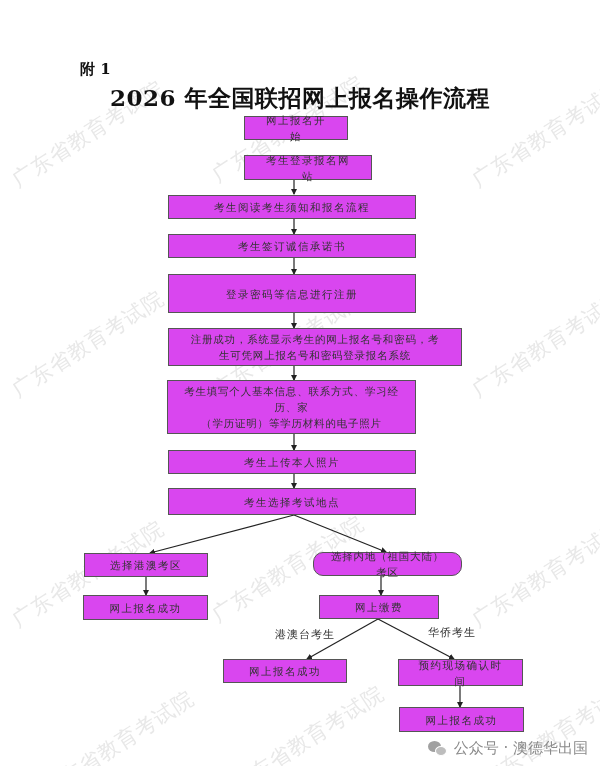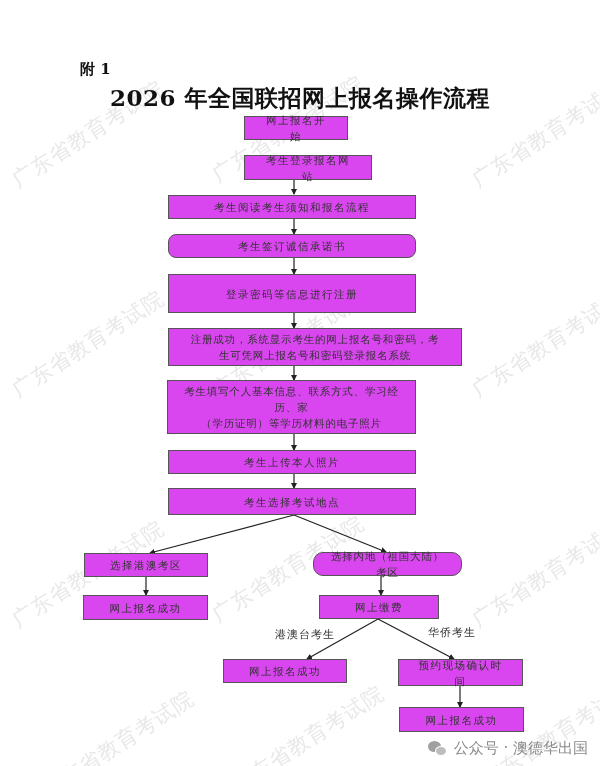--- a/index.html
+++ b/index.html
@@ -65,21 +65,21 @@
 
 <div class="box" style="left:244px;top:116px;width:104px;height:24px;">
   <span>网上报名开始</span>
 </div>
 <div class="box" style="left:244px;top:155px;width:128px;height:25px;">
   <span>考生登录报名网站</span>
 </div>
 <div class="box" style="left:168px;top:195px;width:248px;height:24px;">
   <span>考生阅读考生须知和报名流程</span>
 </div>
-<div class="box" style="left:168px;top:234px;width:248px;height:24px;border-radius:8px;">
+<div class="box" style="left:168px;top:234px;width:248px;height:24px;">
   <span>考生签订诚信承诺书</span>
 </div>
 <div class="box" style="left:168px;top:274px;width:248px;height:39px;flex-direction:column;">
   <span>登录密码等信息进行注册</span>
 </div>
 <div class="box" style="left:168px;top:328px;width:294px;height:38px;flex-direction:column;letter-spacing:0.8px;">
   <span>注册成功，系统显示考生的网上报名号和密码，考</span>
   <span>生可凭网上报名号和密码登录报名系统</span>
 </div>
 <div class="box" style="left:167px;top:380px;width:249px;height:54px;flex-direction:column;letter-spacing:0.8px;">

